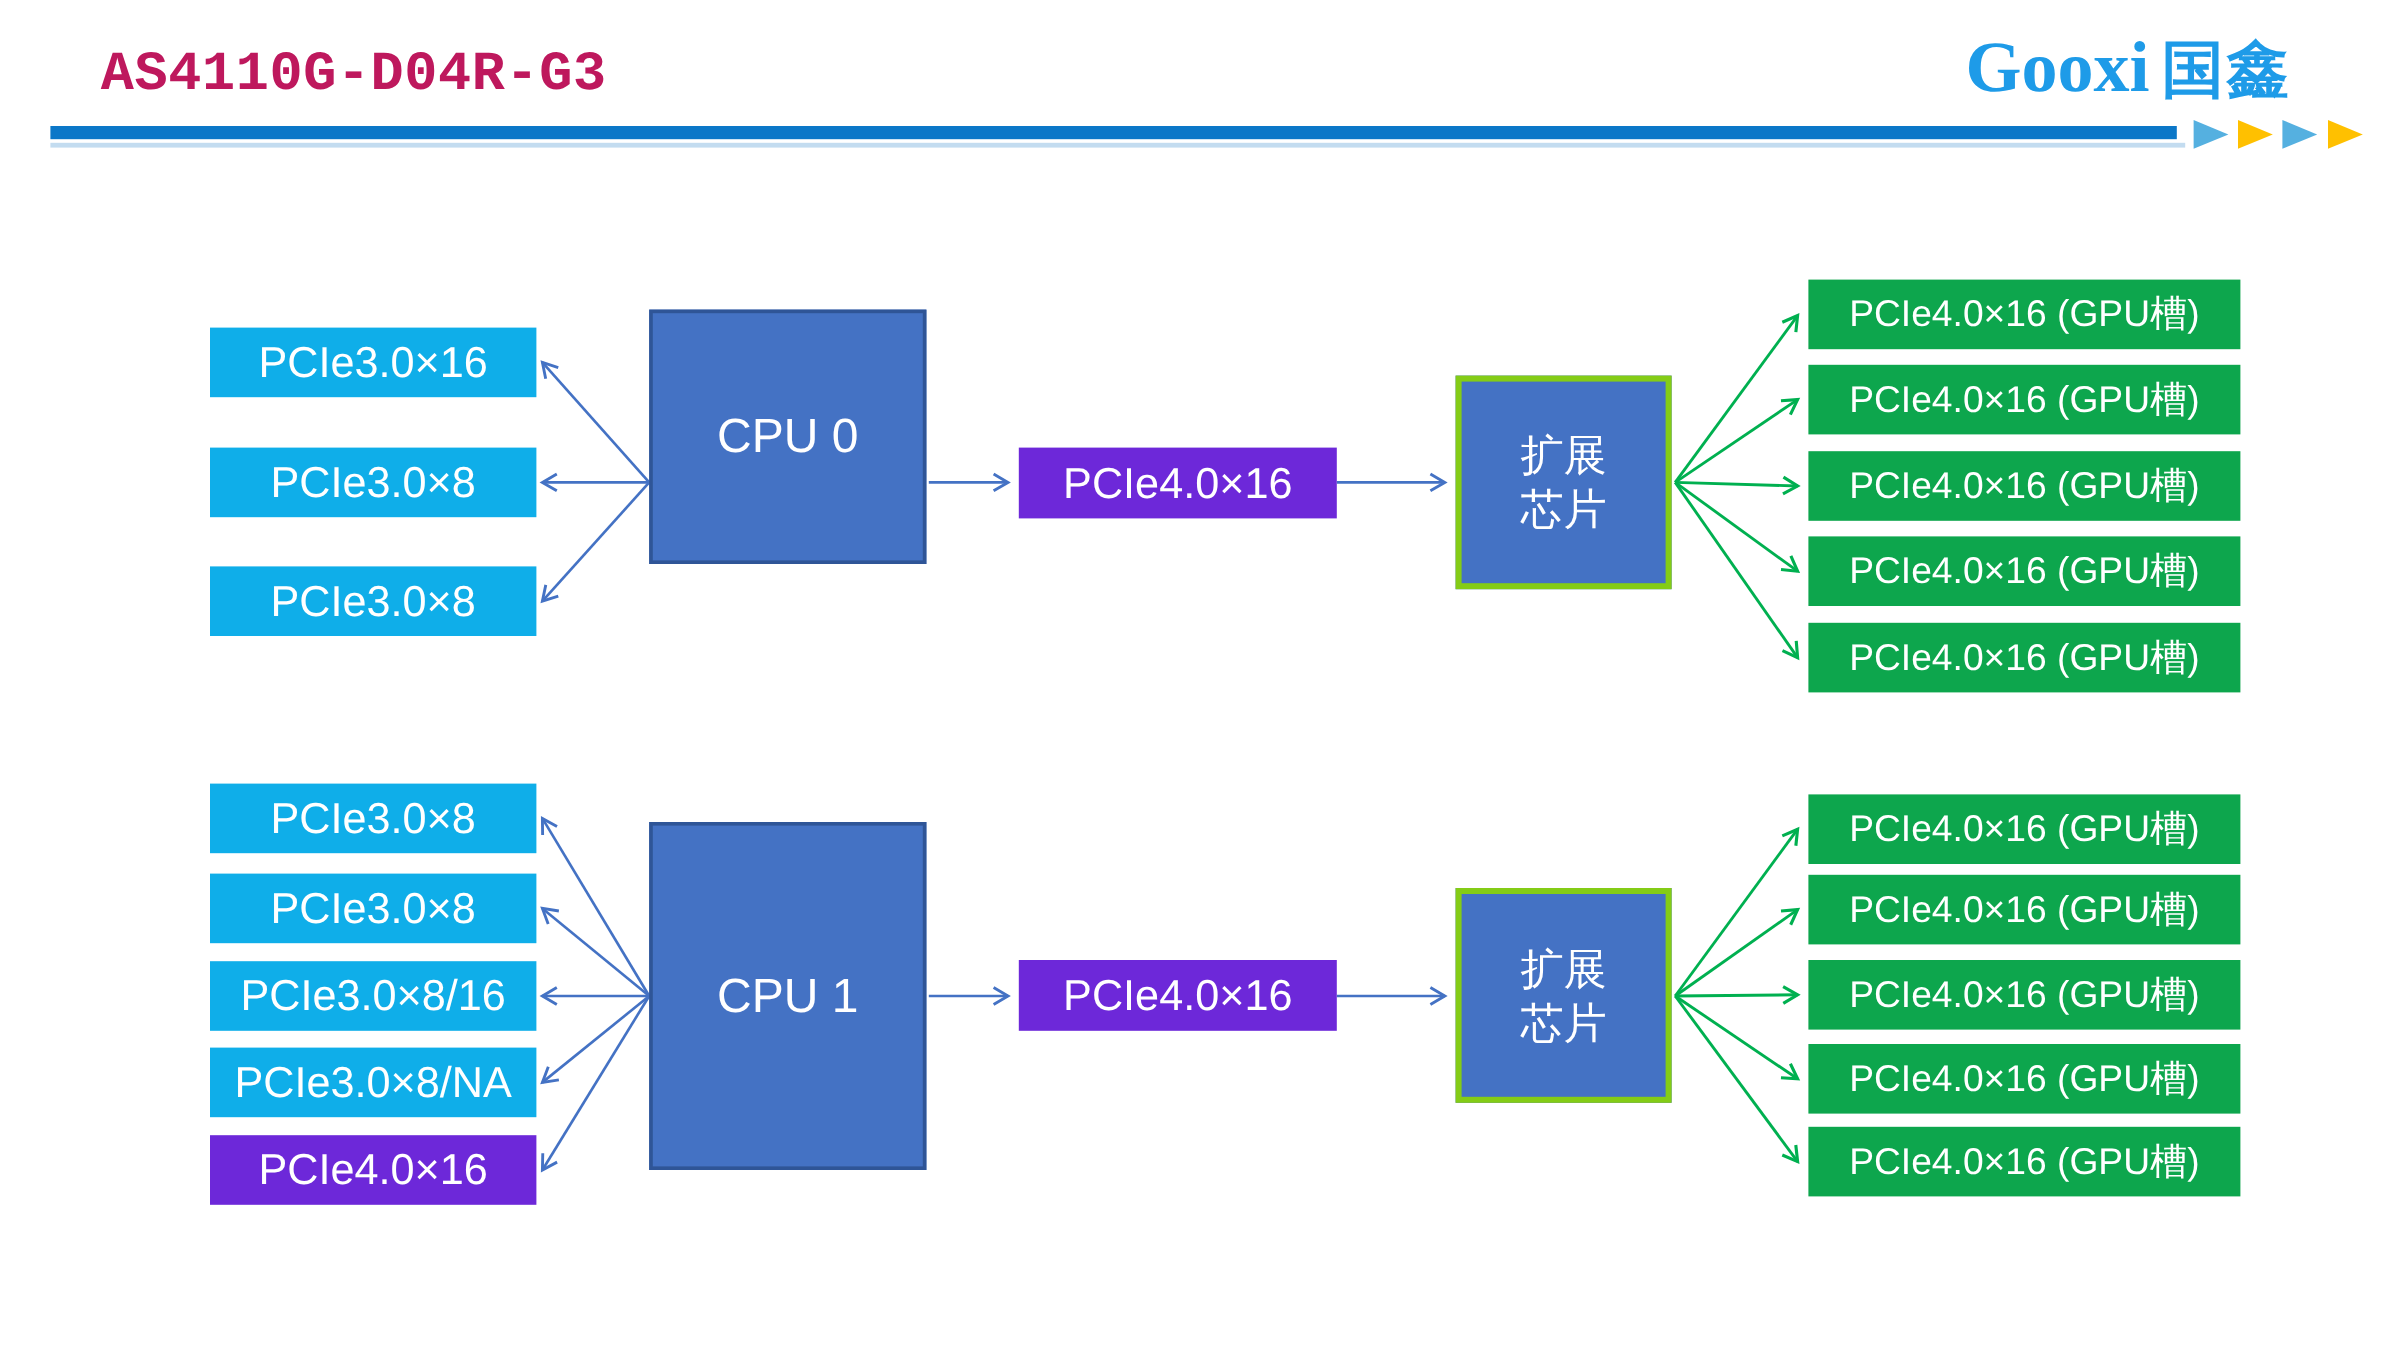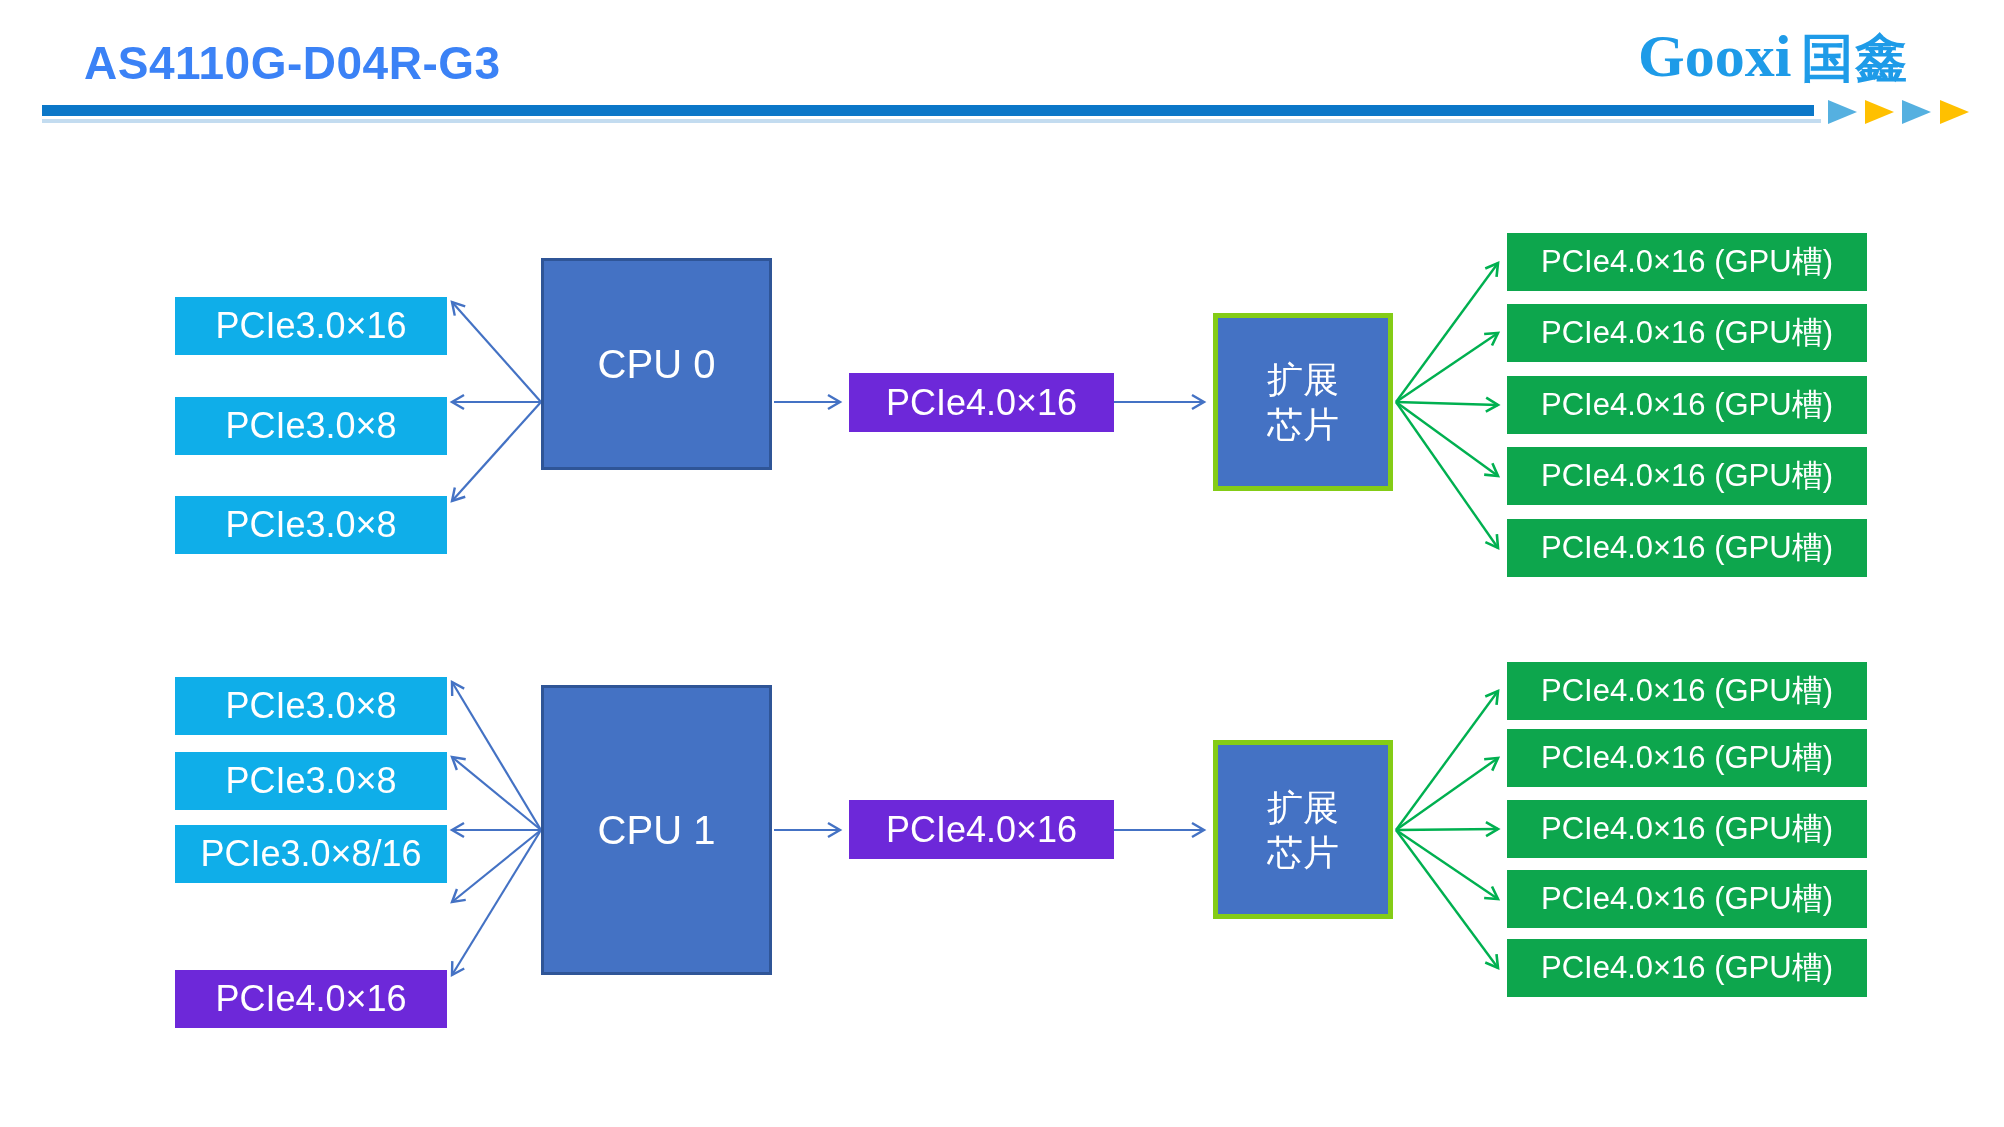--- a/index.html
+++ b/index.html
@@ -2,42 +2,42 @@
 <html><head>
 <meta charset="utf-8">
 <style>
   html,body{margin:0;padding:0;background:#ffffff;}
   body{width:2004px;height:1127px;position:relative;overflow:hidden;
        font-family:"Liberation Sans","DejaVu Sans",sans-serif;}
   .stage{position:absolute;inset:0;}
 
   
   .title{position:absolute;left:84px;top:36px;margin:0;font-size:46px;font-weight:bold;
-         color:#3b82f6;letter-spacing:0.5px;}
+         color:#be185d;letter-spacing:0.5px;font-family:Liberation Mono, monospace;}
   .rule-main{position:absolute;left:42px;top:105px;width:1772px;height:11px;background:#0B77C8;}
   .rule-light{position:absolute;left:42px;top:119px;width:1779px;height:4px;background:#C3DCF0;}
   .logo{position:absolute;left:1638px;top:22px;white-space:nowrap;color:#1E9BE8;}
   .logo-en{font-family:"Liberation Serif","DejaVu Serif",serif;font-weight:bold;font-size:60px;}
   .logo-cn{font-weight:bold;font-size:52px;margin-left:10px;letter-spacing:2px;text-align:right;}
   .tri{position:absolute;top:100px;width:0;height:0;border-top:12px solid transparent;
        border-bottom:12px solid transparent;}
   .tri-blue{border-left:29px solid #55B0E0;}
   .tri-orange{border-left:29px solid #FFC000;}
 
   
   .box{position:absolute;display:flex;align-items:center;justify-content:center;
        color:#ffffff;box-sizing:border-box;text-align:center;white-space:nowrap;}
   .cyan{background:#0FAEE9;font-size:36px;}
   .tealbox{background:#6d28d9;font-size:36px;}
   .greenbox{background:#0DA64D;font-size:31px;text-align:center;}
   .cpu{background:#4472C4;border:3px solid #2F5597;font-size:40px;}
   .expander{background:#4472C4;border:5px solid #84cc16;font-size:36px;
             flex-direction:column;line-height:1.25;}
 
-  .slot{left:175px;width:272px;height:58px;margin-top:24px;}
+  .slot{left:175px;width:272px;height:58px;}
   .gpu{left:1507px;width:360px;height:58px;}
 
   svg.wires{position:absolute;left:0;top:0;pointer-events:none;}
 </style>
 </head>
 <body>
 
 <div class="stage">
 
   <h1 class="title">AS4110G-D04R-G3</h1>
@@ -111,20 +111,21 @@
 
   <div class="box greenbox gpu" style="top:233px;">PCIe4.0×16 (GPU槽)</div>
   <div class="box greenbox gpu" style="top:304px;">PCIe4.0×16 (GPU槽)</div>
   <div class="box greenbox gpu" style="top:376px;">PCIe4.0×16 (GPU槽)</div>
   <div class="box greenbox gpu" style="top:447px;">PCIe4.0×16 (GPU槽)</div>
   <div class="box greenbox gpu" style="top:519px;">PCIe4.0×16 (GPU槽)</div>
 
   <div class="box cyan slot" style="top:653px;">PCIe3.0×8</div>
   <div class="box cyan slot" style="top:728px;">PCIe3.0×8</div>
   <div class="box cyan slot" style="top:801px;">PCIe3.0×8/16</div>
+  <div class="box cyan slot" style="top:873px;">PCIe3.0×8/NA</div>
   <div class="box tealbox slot" style="top:946px;">PCIe4.0×16</div>
 
   <div class="box cpu" style="left:541px;top:685px;width:231px;height:290px;">CPU 1</div>
 
   <div class="box tealbox" style="left:849px;top:800px;width:265px;height:59px;">PCIe4.0×16</div>
 
   <div class="box expander" style="left:1213px;top:740px;width:180px;height:179px;">
     <span>扩展</span>
     <span>芯片</span>
   </div>

